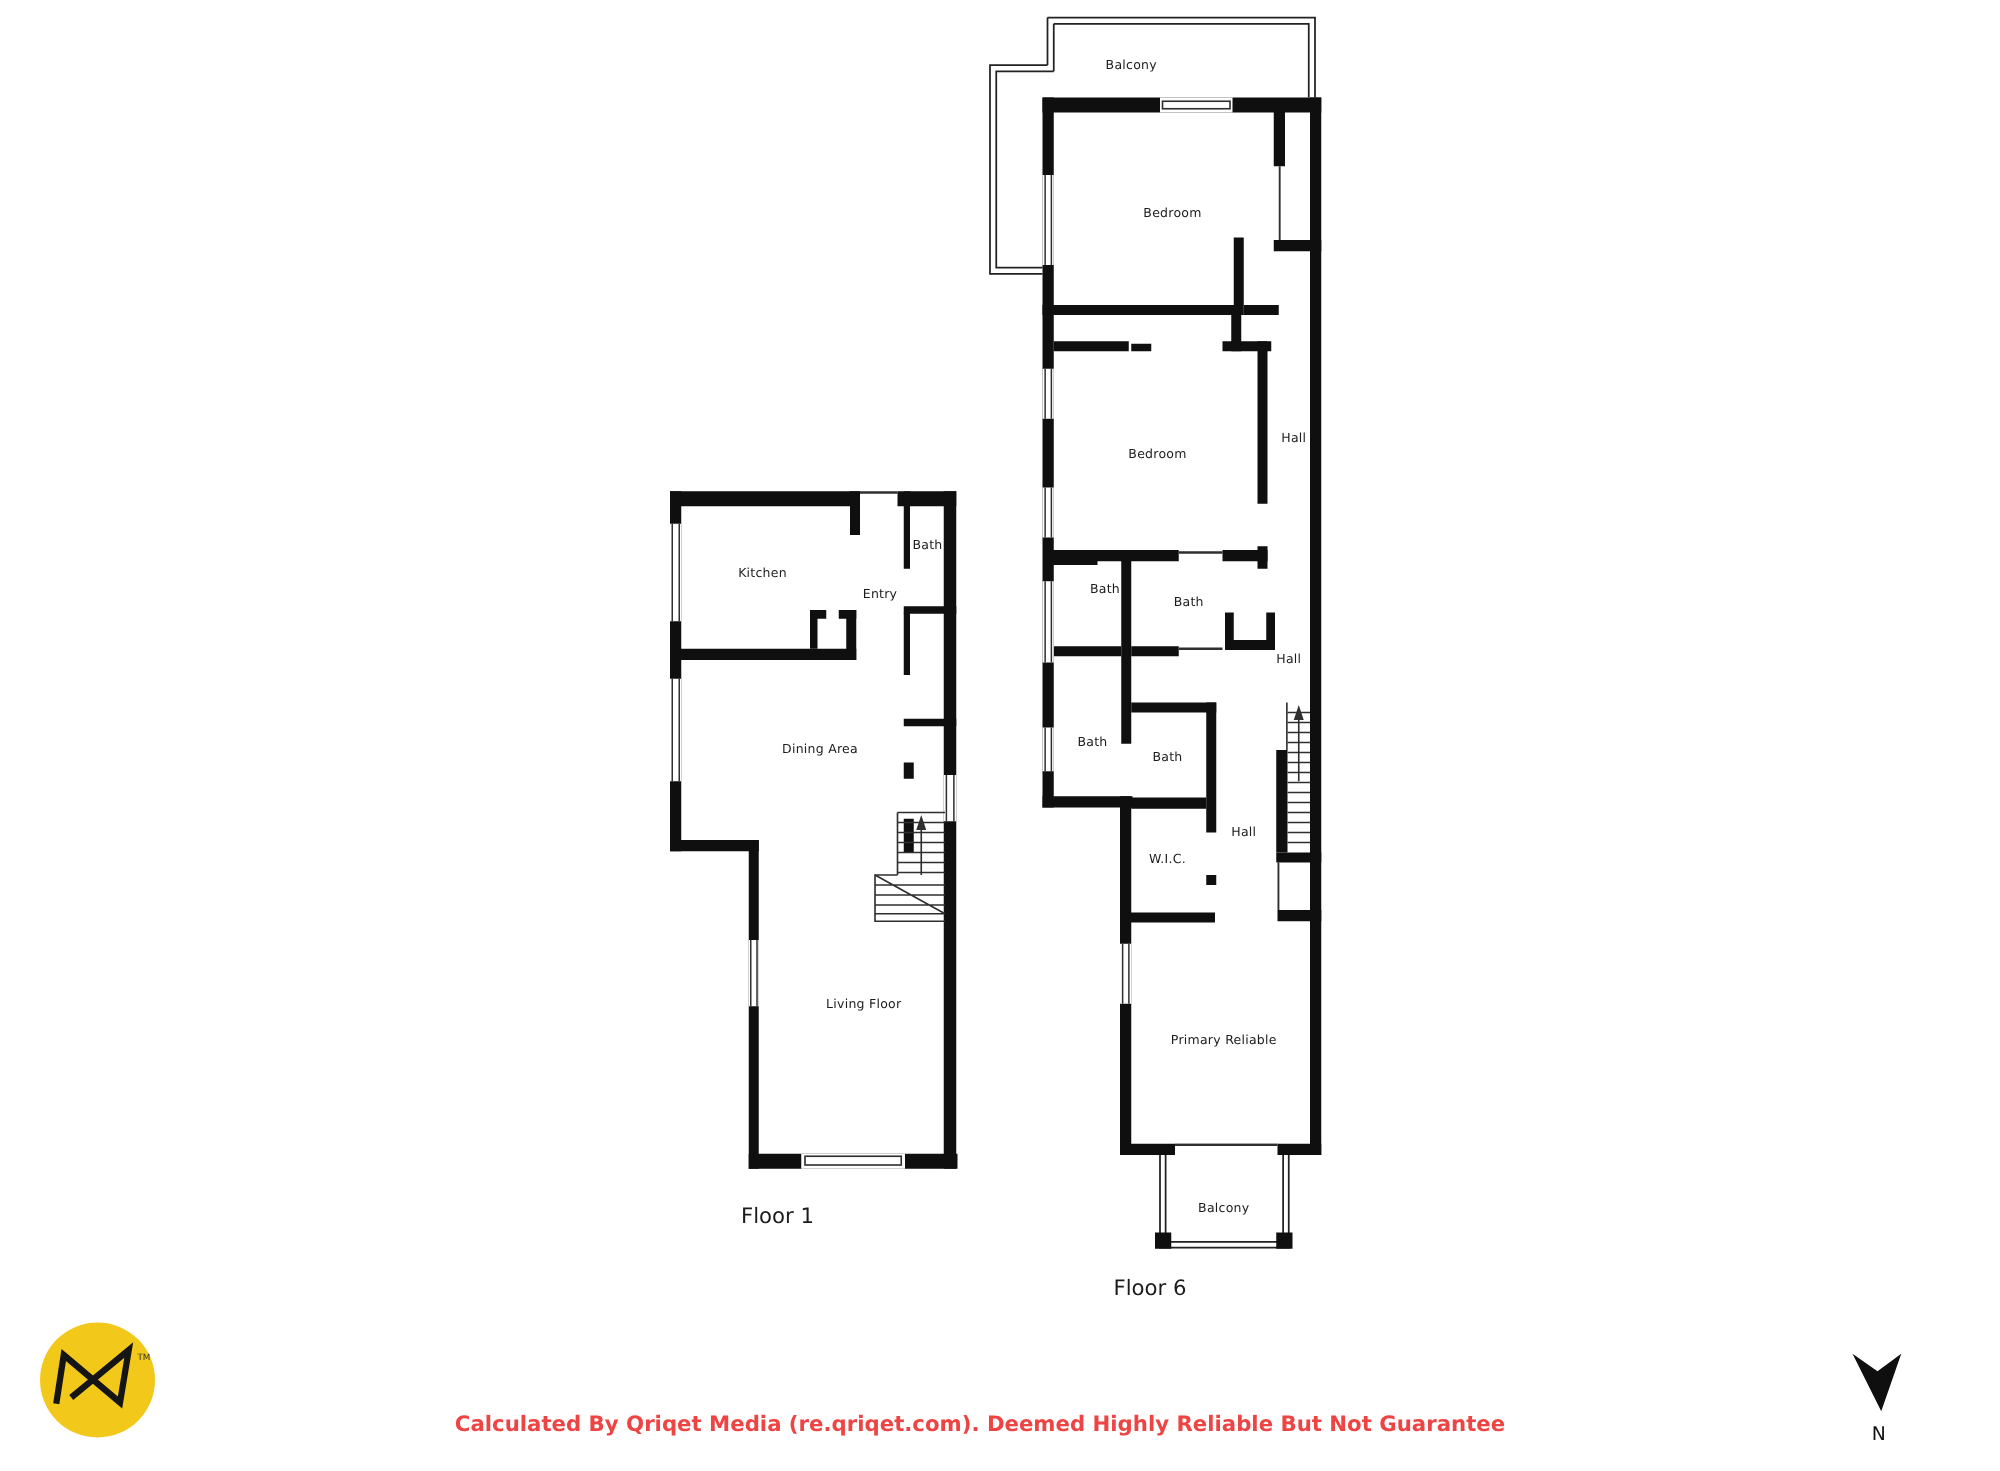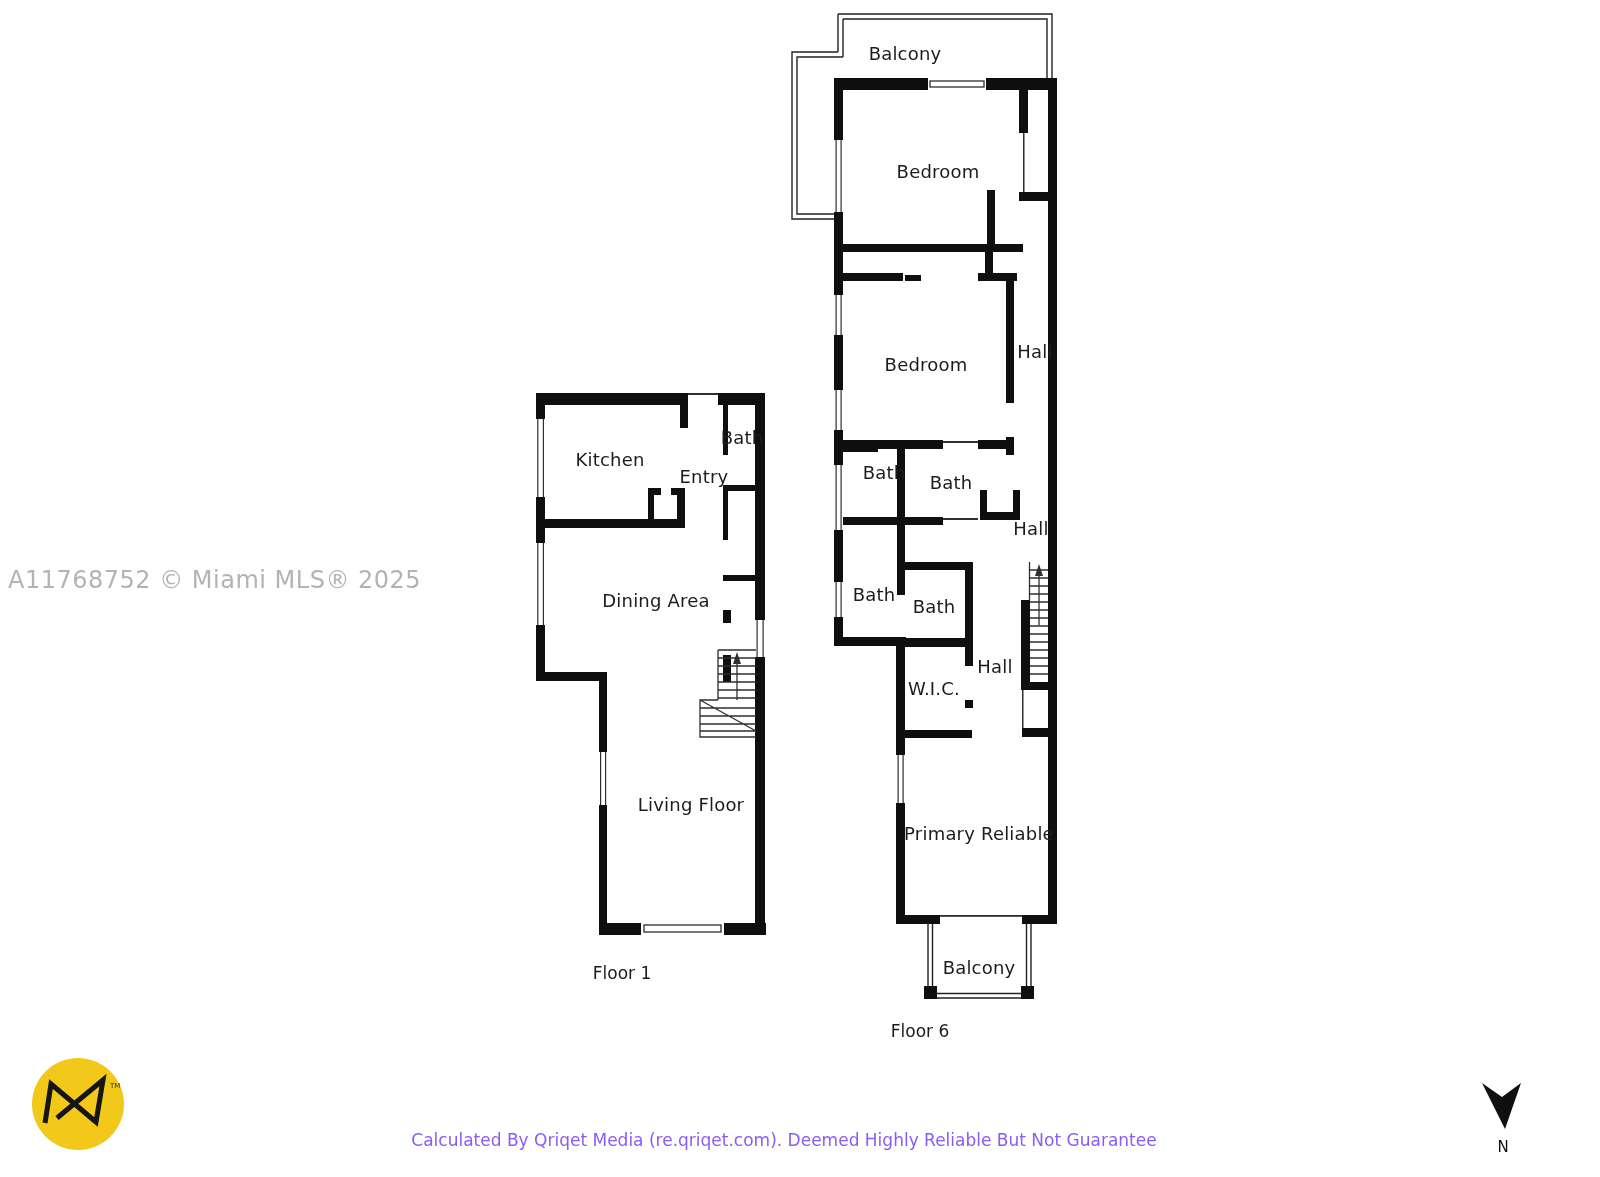--- a/index.html
+++ b/index.html
@@ -13,36 +13,36 @@
   .plan-svg{position:absolute;left:0;top:0;}
   
   .w{fill:#0f0f0f;}
   .m{fill:#ffffff;}
   .wl{fill:#2f2f2f;}
   .t{fill:none;stroke:#2f2f2f;stroke-width:1.3;}
   .rail{fill:none;stroke:#222;stroke-width:1.4;}
   .lbl{
     position:absolute;
     transform:translate(-50%,-50%);
-    font-size:18px;color:#1c1c1c;
+    font-size:10px;color:#1c1c1c;
     white-space:nowrap;letter-spacing:.2px;
   }
   .floor-lbl{
     position:absolute;transform:translate(-50%,-50%);
     font-size:17px;color:#1c1c1c;white-space:nowrap;
   }
   .watermark{
     position:absolute;left:8px;top:566px;
     font-size:24px;color:#b3b3b3;letter-spacing:.5px;
     white-space:nowrap;
   }
   .disclaimer{
     position:absolute;left:784px;top:1130px;
     transform:translateX(-50%);
-    font-size:17px;color:#8b5cf6;white-space:nowrap;
+    font-size:17px;color:#ef4444;white-space:nowrap;font-weight:bold;
   }
   .north-label{
     position:absolute;left:1503px;top:1147px;
     transform:translate(-50%,-50%);
     font-size:15px;color:#111;
   }
   .logo-tm{
     position:absolute;left:110px;top:1082px;
     font-size:7px;color:#333;
   }
@@ -231,18 +231,17 @@
   <div class="lbl" style="left:951px;top:482px">Bath</div>
   <div class="lbl" style="left:1031px;top:528px">Hall</div>
   <div class="lbl" style="left:874px;top:594px">Bath</div>
   <div class="lbl" style="left:934px;top:606px">Bath</div>
   <div class="lbl" style="left:995px;top:666px">Hall</div>
   <div class="lbl" style="left:934px;top:688px">W.I.C.</div>
   <div class="lbl" style="left:979px;top:833px">Primary Reliable</div>
   <div class="lbl" style="left:979px;top:967px">Balcony</div>
   <div class="floor-lbl" style="left:920px;top:1031px">Floor 6</div>
 
-  <div class="watermark">A11768752 © Miami MLS® 2025</div>
   <div class="disclaimer">Calculated By Qriqet Media (re.qriqet.com). Deemed Highly Reliable But Not Guarantee</div>
   <div class="north-label">N</div>
   <div class="logo-tm">TM</div>
 
 </div>
 
 </body></html>

